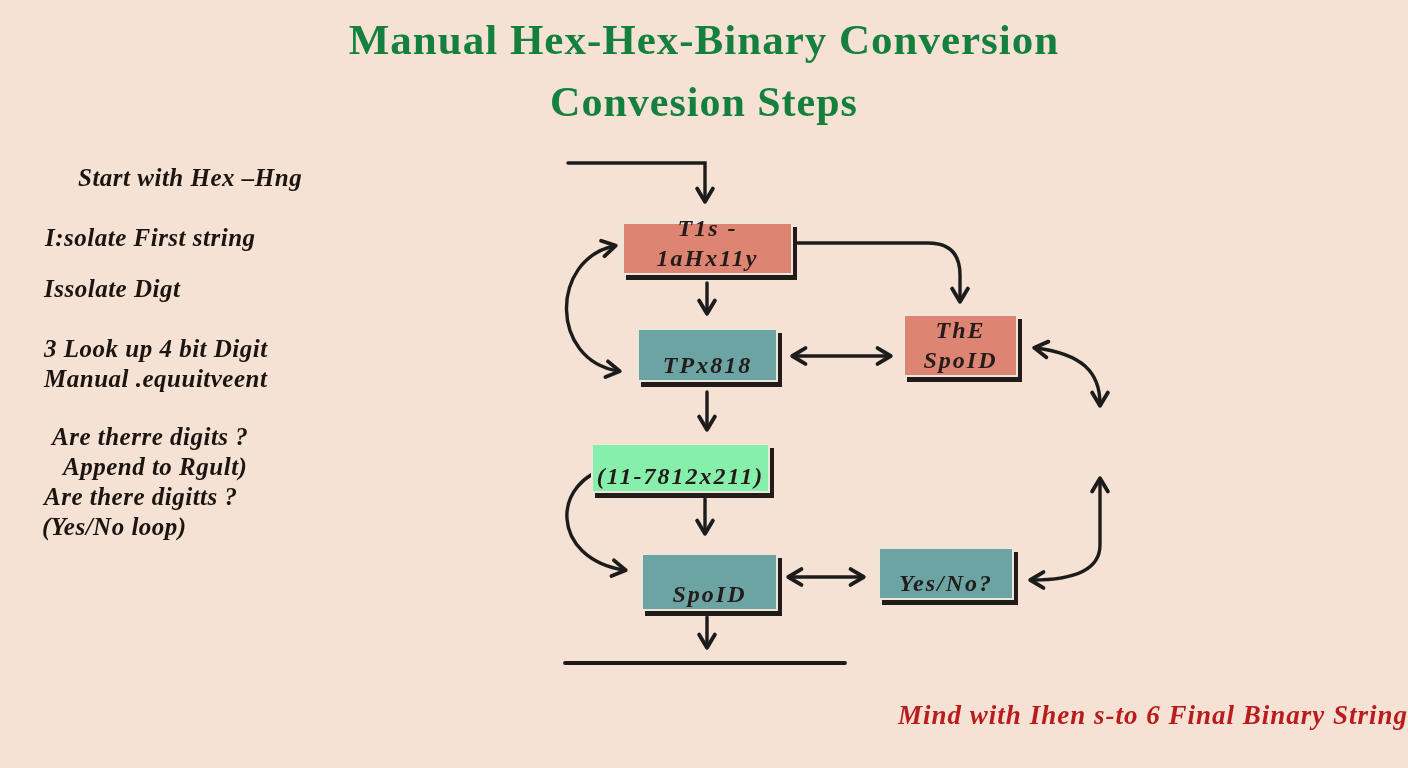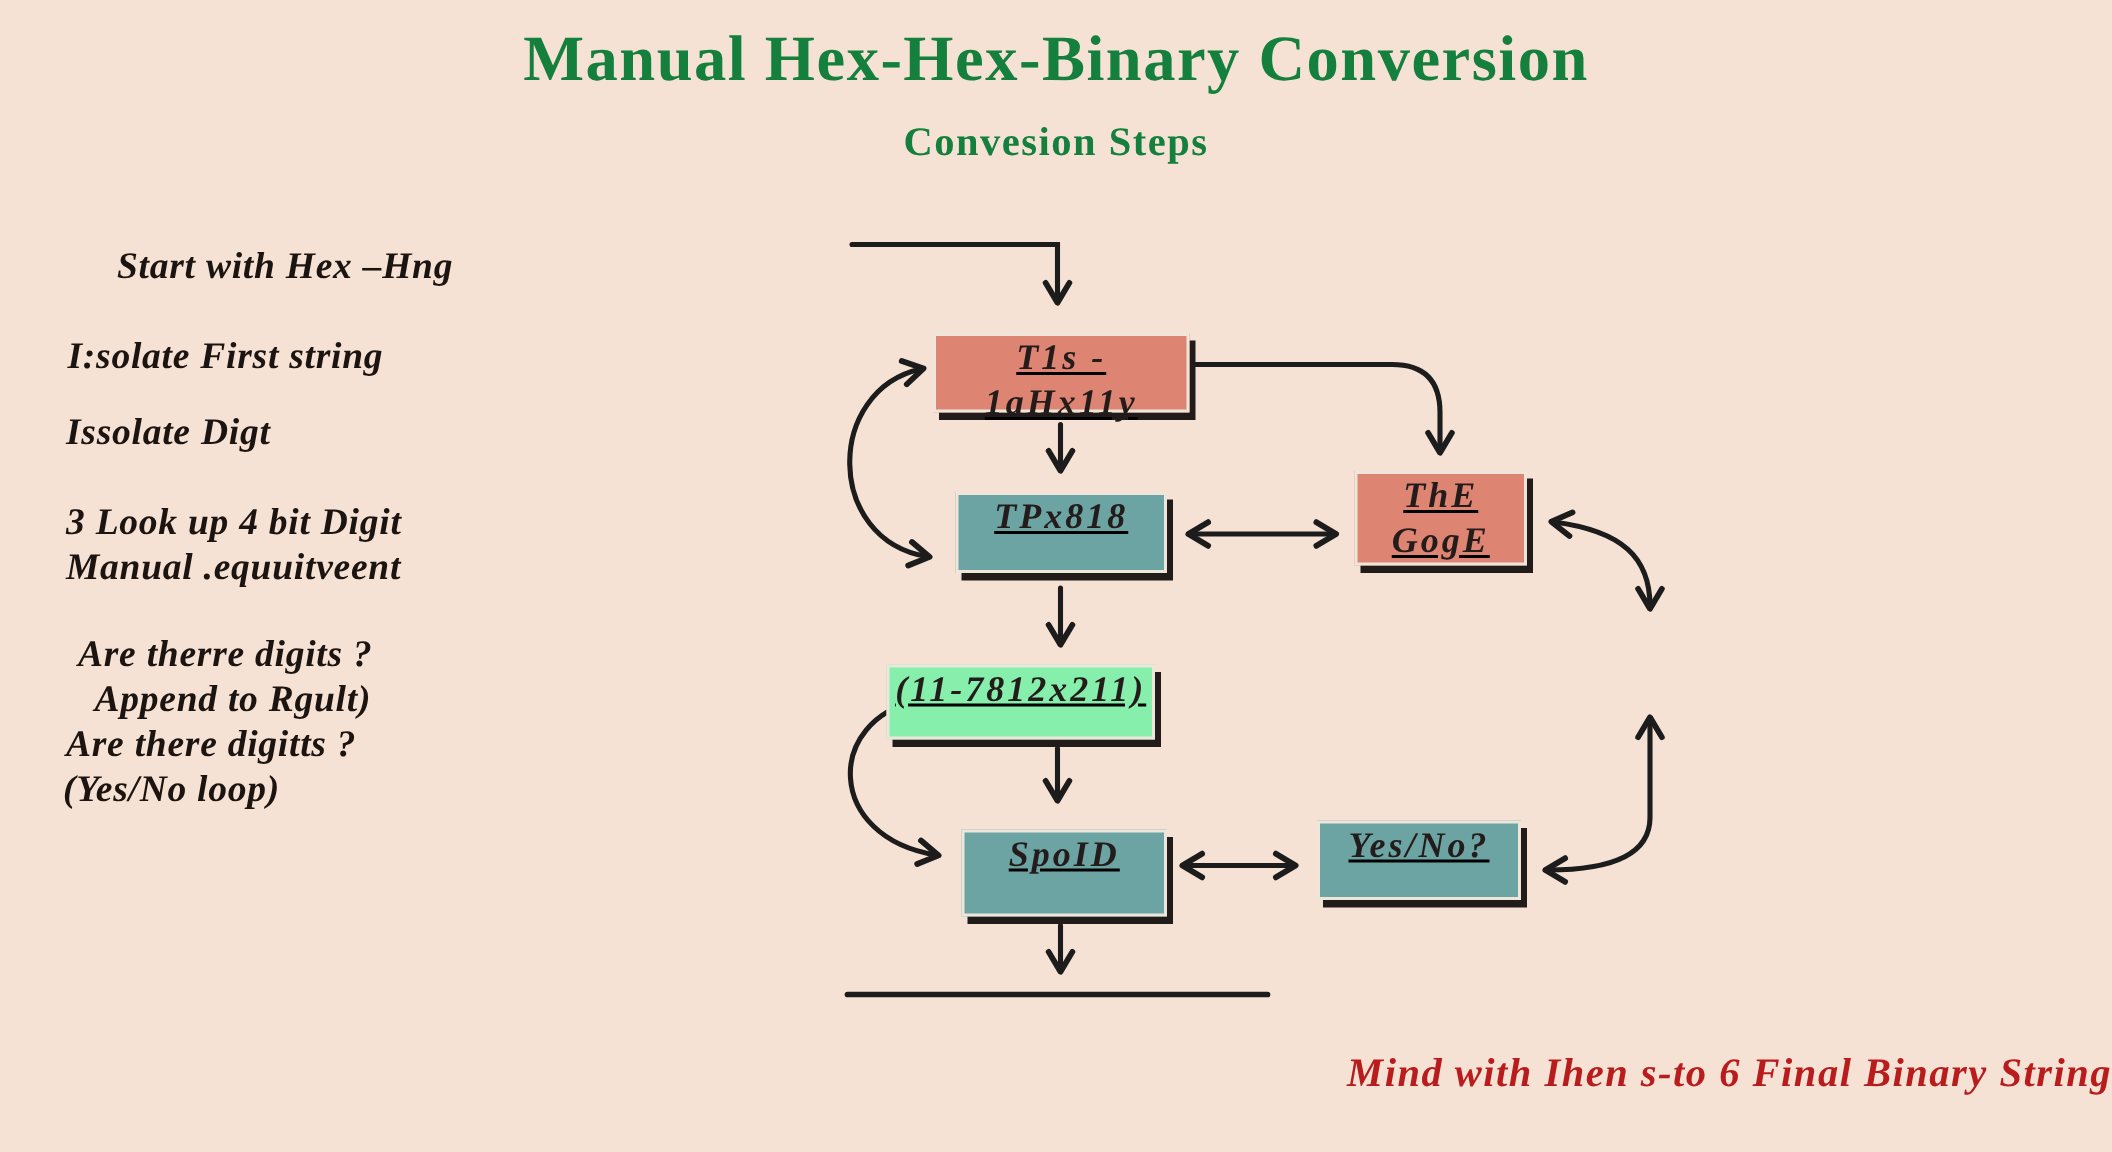--- a/index.html
+++ b/index.html
@@ -24,43 +24,42 @@
     color: #15803d;
   }
   .title-line1 {
     font-size: 43px;
     font-weight: bold;
     letter-spacing: 1px;
     line-height: 1.0;
   }
   .title-line2 {
     margin-top: 20px;
-    font-size: 27px;
+    font-size: 42px;
     font-weight: bold;
     letter-spacing: 1px;
     line-height: 1.0;
   }
   .step {
     position: absolute;
     font-style: italic;
     font-weight: bold;
     font-size: 25px;
     letter-spacing: 0.5px;
     color: #1b1410;
     white-space: nowrap;
   }
   .node {
     position: absolute;
     border: 2px solid #eee6da;
     box-shadow: 4px 5px 0 0 #211c19;
     display: flex;
-    align-items: flex-start;
+    align-items: flex-end;
     justify-content: center;
     box-sizing: border-box;
-    text-decoration: underline;
   }
   .node-label {
     font-style: italic;
     font-weight: bold;
     font-size: 24px;
     letter-spacing: 2px;
     color: #241c1a;
     text-align: center;
     white-space: pre-line;
     line-height: 1.25;
@@ -130,21 +129,21 @@
   <div class="node" style="left: 622px; top: 222px; width: 171px; height: 53px; background: rgb(221, 132, 114);">
     <span class="node-label">T1s - 1aHx11y</span>
   </div>
 
   <div class="node" style="left: 637px; top: 328px; width: 141px; height: 54px; background: rgb(108, 164, 164);">
     <span class="node-label">TPx818</span>
   </div>
 
   <div class="node" style="left: 903px; top: 314px; width: 115px; height: 63px; background: rgb(221, 132, 114);">
     <span class="node-label">ThE
-GogE</span>
+SpoID</span>
   </div>
 
   <div class="node" style="left: 591px; top: 443px; width: 179px; height: 50px; background: #86efac;">
     <span class="node-label">(11-7812x211)</span>
   </div>
 
   <div class="node" style="left: 641px; top: 553px; width: 137px; height: 58px; background: rgb(108, 164, 164);">
     <span class="node-label">SpoID</span>
   </div>
 

